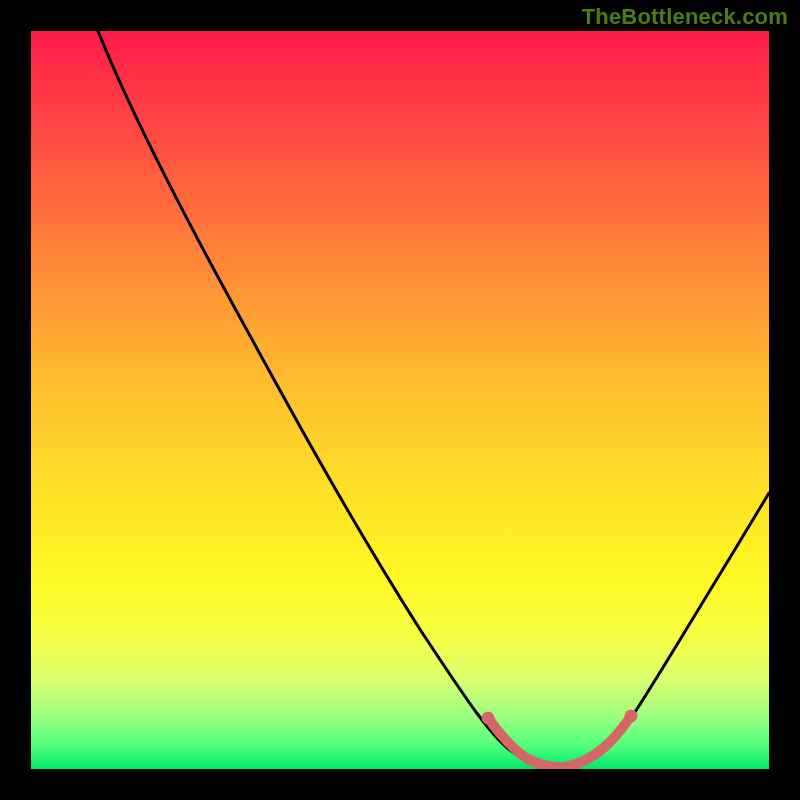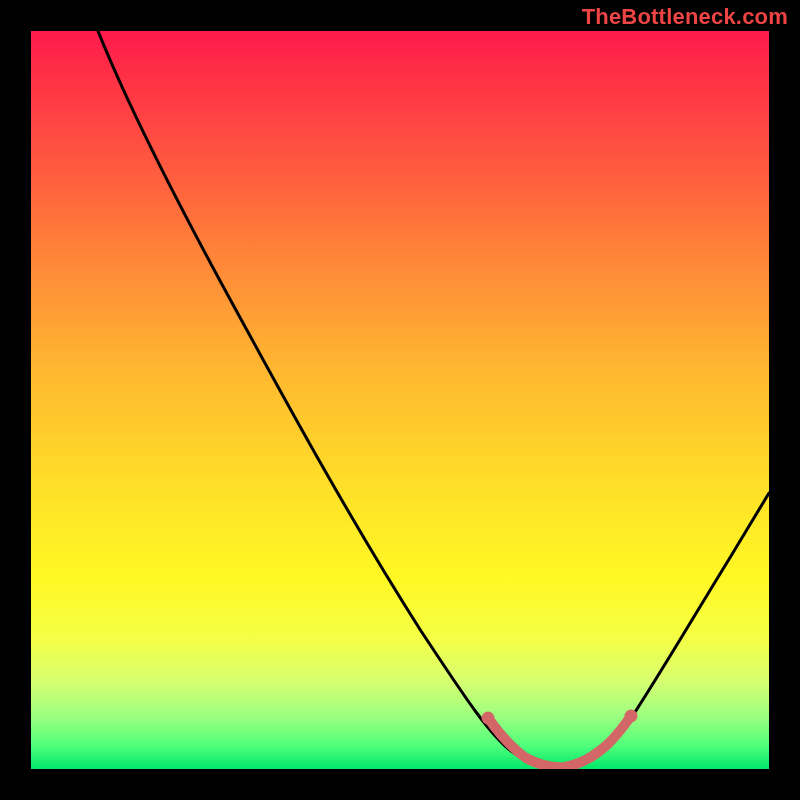--- a/index.html
+++ b/index.html
@@ -13,21 +13,21 @@
   .outer {
     position: relative;
     width: 800px;
     height: 800px;
     background: #000;
   }
   .watermark {
     position: absolute;
     top: 4px;
     right: 12px;
-    color: #ef4444;
+    color: #4d7c0f;
     font-family: Arial, sans-serif;
     font-size: 22px;
     font-weight: 600;
     letter-spacing: 0.2px;
     z-index: 5;
   }
   .plot {
     position: absolute;
     left: 31px;
     top: 31px;

